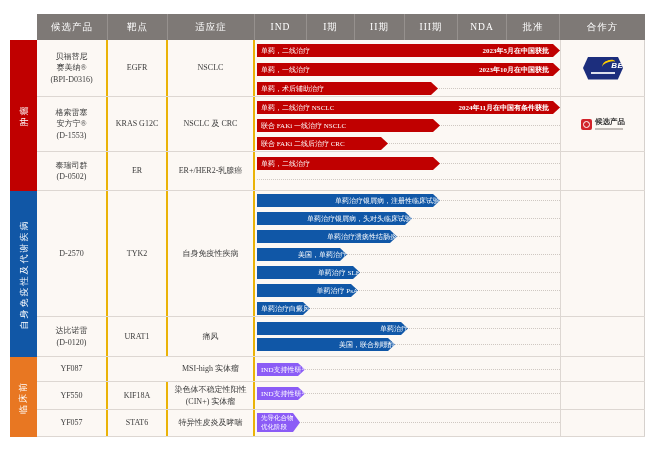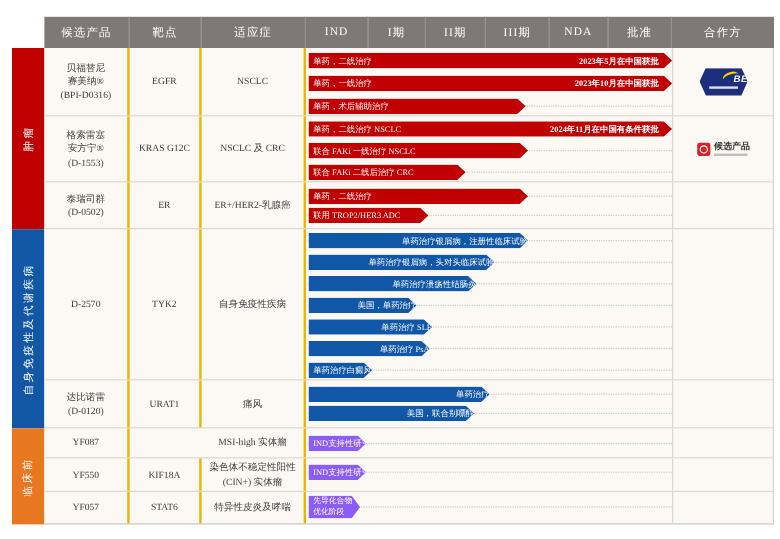--- a/index.html
+++ b/index.html
@@ -146,23 +146,20 @@
 
   <div class="row" style="top:152px;height:39px">
     <div class="cell product">泰瑞司群
 (D-0502)</div>
     <div class="cell target">ER</div>
     <div class="cell indication">ER+/HER2-乳腺癌</div>
     <div class="leader" style="top:11px"></div>
     <div class="leader" style="top:27px"></div>
     <div class="arrow red" style="top: 5px; width: 183px;">
         <span class="lab">单药，二线治疗</span>
-      </div>
-    <div class="arrow red" style="top: 21px; width: 100px;">
-        <span class="lab">联用 TROP2/HER3 ADC</span>
       </div>
     <div class="cell partner"></div>
   </div>
 
   <div class="row" style="top:191px;height:126px">
     <div class="cell product">D-2570</div>
     <div class="cell target">TYK2</div>
     <div class="cell indication">自身免疫性疾病</div>
     <div class="leader" style="top:9px"></div>
     <div class="leader" style="top:27px"></div>

